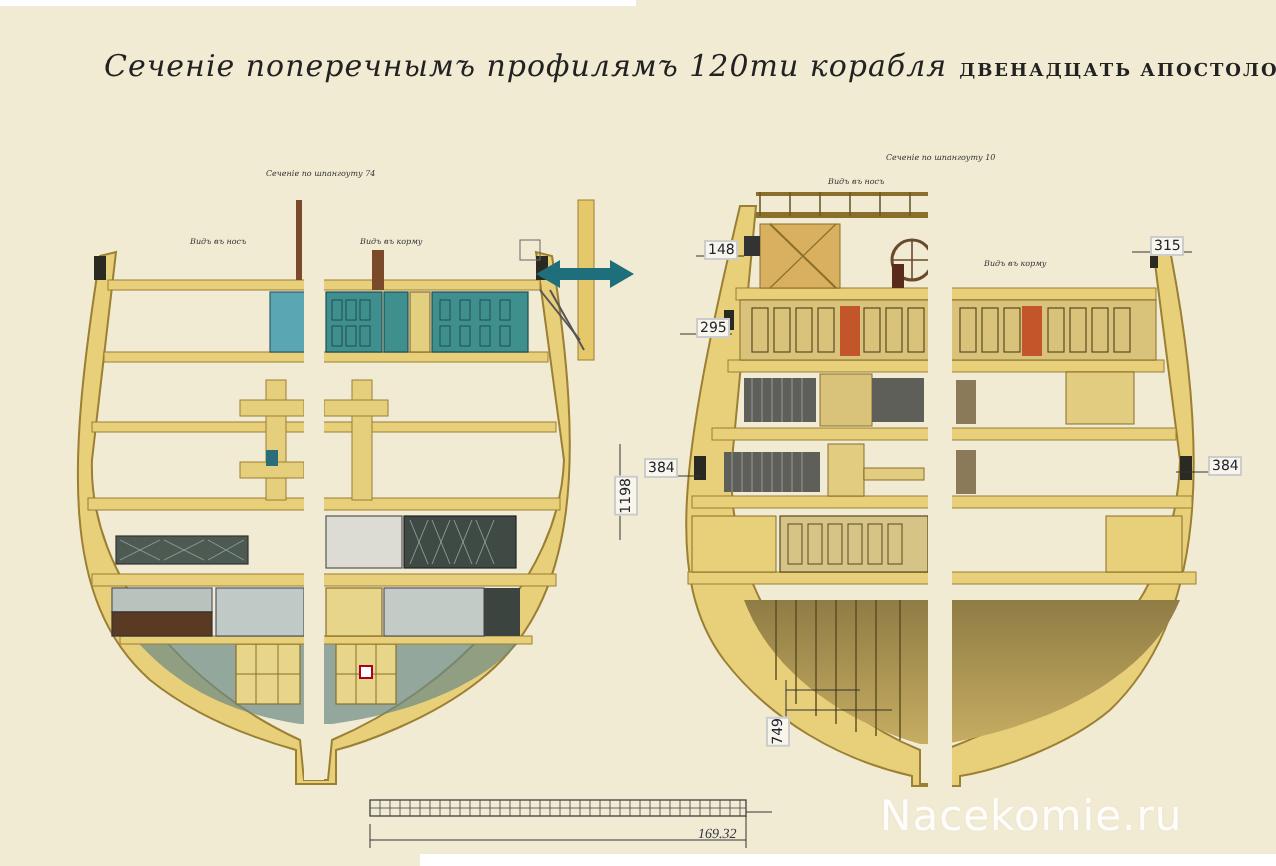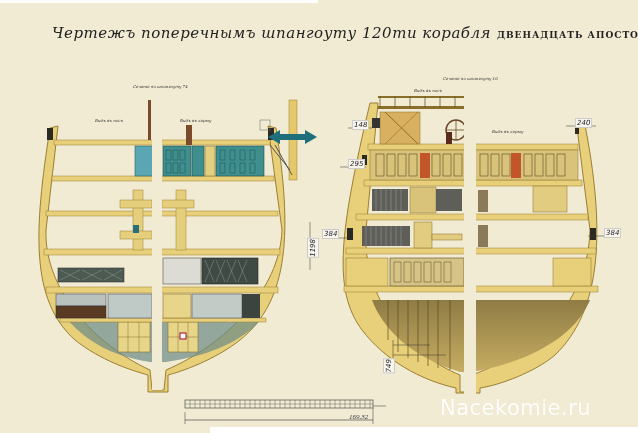--- a/index.html
+++ b/index.html
@@ -3,34 +3,34 @@
 <meta charset="utf-8">
 <style>
   html,body{margin:0;padding:0;}
   body{width:638px;height:433px;overflow:hidden;background:#fff;font-family:"DejaVu Serif",serif;}
   #sheet{position:relative;width:638px;height:433px;background:#f1ebd3;overflow:hidden;}
   #sheet .topstrip{position:absolute;left:0;top:0;width:318px;height:3px;background:#fff;}
   #sheet .botstrip{position:absolute;left:210px;top:427px;width:428px;height:6px;background:#fff;}
   .title{position:absolute;left:52px;top:24px;font-family:"DejaVu Serif",serif;font-style:italic;font-size:15px;color:#222;letter-spacing:0.5px;white-space:nowrap;}
   .title .caps{font-style:normal;font-weight:bold;font-size:9px;letter-spacing:1px;margin-left:6px;}
   .note{position:absolute;font-style:italic;font-size:4px;color:#333;white-space:nowrap;}
-  .dim{position:absolute;font-family:"DejaVu Sans",sans-serif;font-style:italic;font-size:7px;color:#223;background:#f8f5ea;padding:0 1px;border:0.5px solid #ccc;line-height:8px;white-space:nowrap;}
+  .dim{position:absolute;font-family:"DejaVu Sans",sans-serif;font-size:7px;color:#223;background:#f8f5ea;padding:0 1px;border:0.5px solid #ccc;line-height:8px;white-space:nowrap;}
   .dimv{writing-mode:vertical-rl;transform:rotate(180deg);}
   svg{position:absolute;left:0;top:0;}
   .watermark{position:absolute;left:440px;top:396px;font-family:"DejaVu Sans",sans-serif;font-size:21px;color:#ffffff;opacity:0.95;letter-spacing:0.5px;text-shadow:0 0 2px rgba(0,0,0,0.05);}
   .scale-label{position:absolute;left:349px;top:413px;font-family:Liberation Serif, serif;font-style:italic;font-size:7px;color:#334;}
 </style>
 </head>
 <body>
 
 <div id="sheet">
   <div class="topstrip"></div>
 
   <div class="title">
-    <span>Чертежъ поперечнымъ шпангоуту 120ти корабля</span><span class="caps">ДВЕНАДЦАТЬ АПОСТОЛОВЪ.</span>
+    <span>Сеченiе поперечнымъ профилямъ 120ти корабля</span><span class="caps">ДВЕНАДЦАТЬ АПОСТОЛОВЪ.</span>
   </div>
 
   <svg width="638" height="433" viewBox="0 0 638 433">
     <defs>
       <linearGradient id="wood" x1="0" x2="1">
         <stop offset="0" stop-color="#e2c66b"></stop>
         <stop offset="1" stop-color="#f0dc92"></stop>
       </linearGradient>
       <linearGradient id="hold" x1="0" x2="0" y1="0" y2="1">
         <stop offset="0" stop-color="#8f7c45"></stop>
@@ -311,21 +311,21 @@
 
   <div class="note" style="left:133px;top:84px;">Сеченiе по шпангоуту 74</div>
   <div class="note" style="left:95px;top:118px;">Видъ въ носъ</div>
   <div class="note" style="left:180px;top:118px;">Видъ въ корму</div>
   <div class="note" style="left:443px;top:76px;">Сеченiе по шпангоуту 10</div>
   <div class="note" style="left:414px;top:88px;">Видъ въ носъ</div>
   <div class="note" style="left:492px;top:129px;">Видъ въ корму</div>
 
   <div class="dim" style="left:352px;top:120px;">148</div>
   <div class="dim" style="left:348px;top:159px;">295</div>
-  <div class="dim" style="left:575px;top:118px;">240</div>
+  <div class="dim" style="left:575px;top:118px;">315</div>
   <div class="dim" style="left:322px;top:229px;">384</div>
   <div class="dim" style="left:604px;top:228px;">384</div>
   <div class="dim dimv" style="left:307px;top:238px;">1198</div>
   <div class="dim dimv" style="left:383px;top:358px;">749</div>
   <div class="scale-label">169.32</div>
 
   <div class="botstrip"></div>
   <div class="watermark">Nacekomie.ru</div>
 </div>
 

